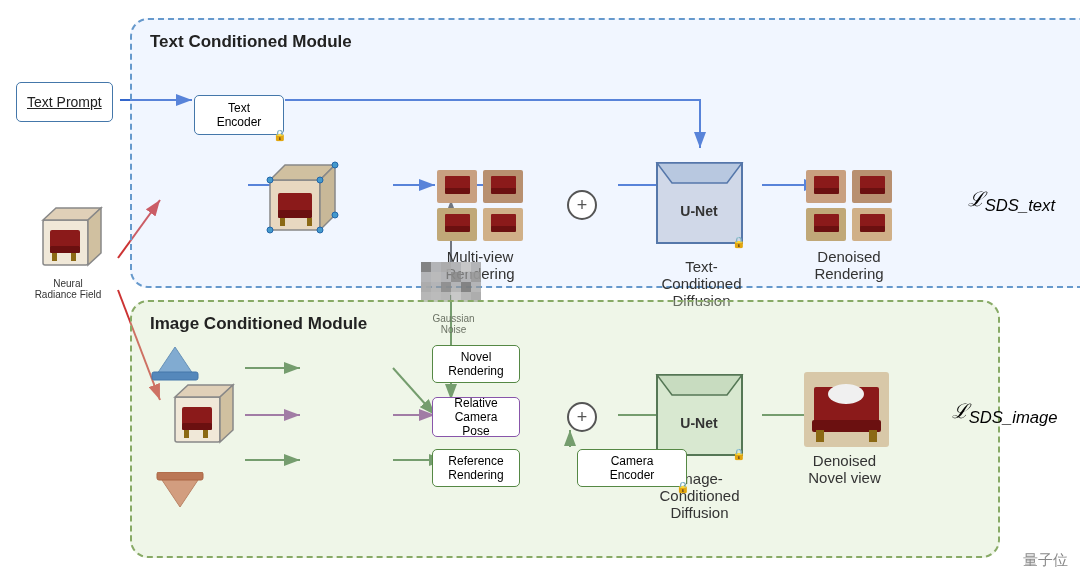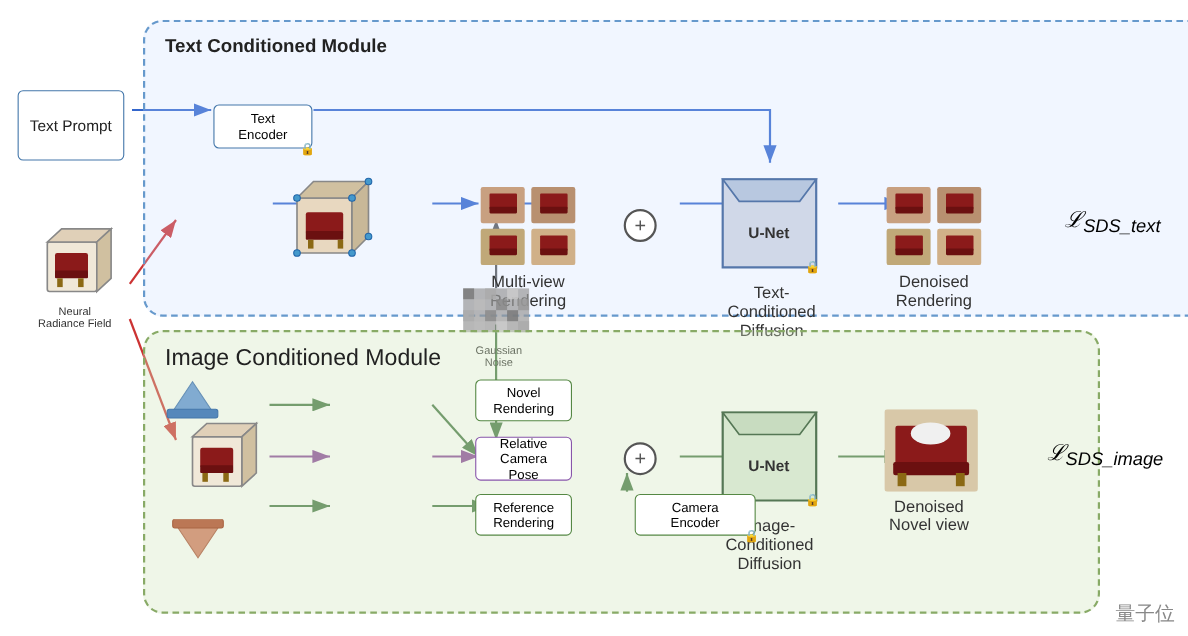--- a/index.html
+++ b/index.html
@@ -60,22 +60,22 @@
       width: 870px;
       height: 258px;
       border: 2px dashed #88aa66;
       border-radius: 18px;
       background: rgba(210, 230, 190, 0.35);
     }
     .image-module-title {
       position: absolute;
       left: 18px;
       top: 12px;
-      font-size: 21px;
-      font-weight: normal;
+      font-size: 17px;
+      font-weight: bold;
       color: #222;
     }
 
     
     .comp-box {
       position: absolute;
       border: 1.5px solid #4477aa;
       border-radius: 5px;
       background: #fff;
       display: flex;
@@ -95,23 +95,24 @@
     }
 
     
     .text-prompt-box {
       position: absolute;
       left: 16px;
       top: 82px;
       border: 1.5px solid #4477aa;
       border-radius: 5px;
       background: #fff;
-      padding: 23px 10px;
+      padding: 11px 10px;
       font-size: 14px;
       color: #222;
+      text-decoration: underline;
     }
 
     
     .plus-circle {
       position: absolute;
       width: 30px;
       height: 30px;
       border: 2px solid #555;
       border-radius: 50%;
       background: #fff;
@@ -144,21 +145,21 @@
       position: absolute;
       bottom: -8px;
       right: -4px;
     }
 
     
     .watermark {
       position: absolute;
       right: 12px;
       bottom: 8px;
-      font-size: 18px;
+      font-size: 15px;
       color: #888;
     }
   </style>
 </head>
 <body>
 
 <div class="diagram-container">
 
   <svg class="arrow-svg" width="1080" height="578">
 

